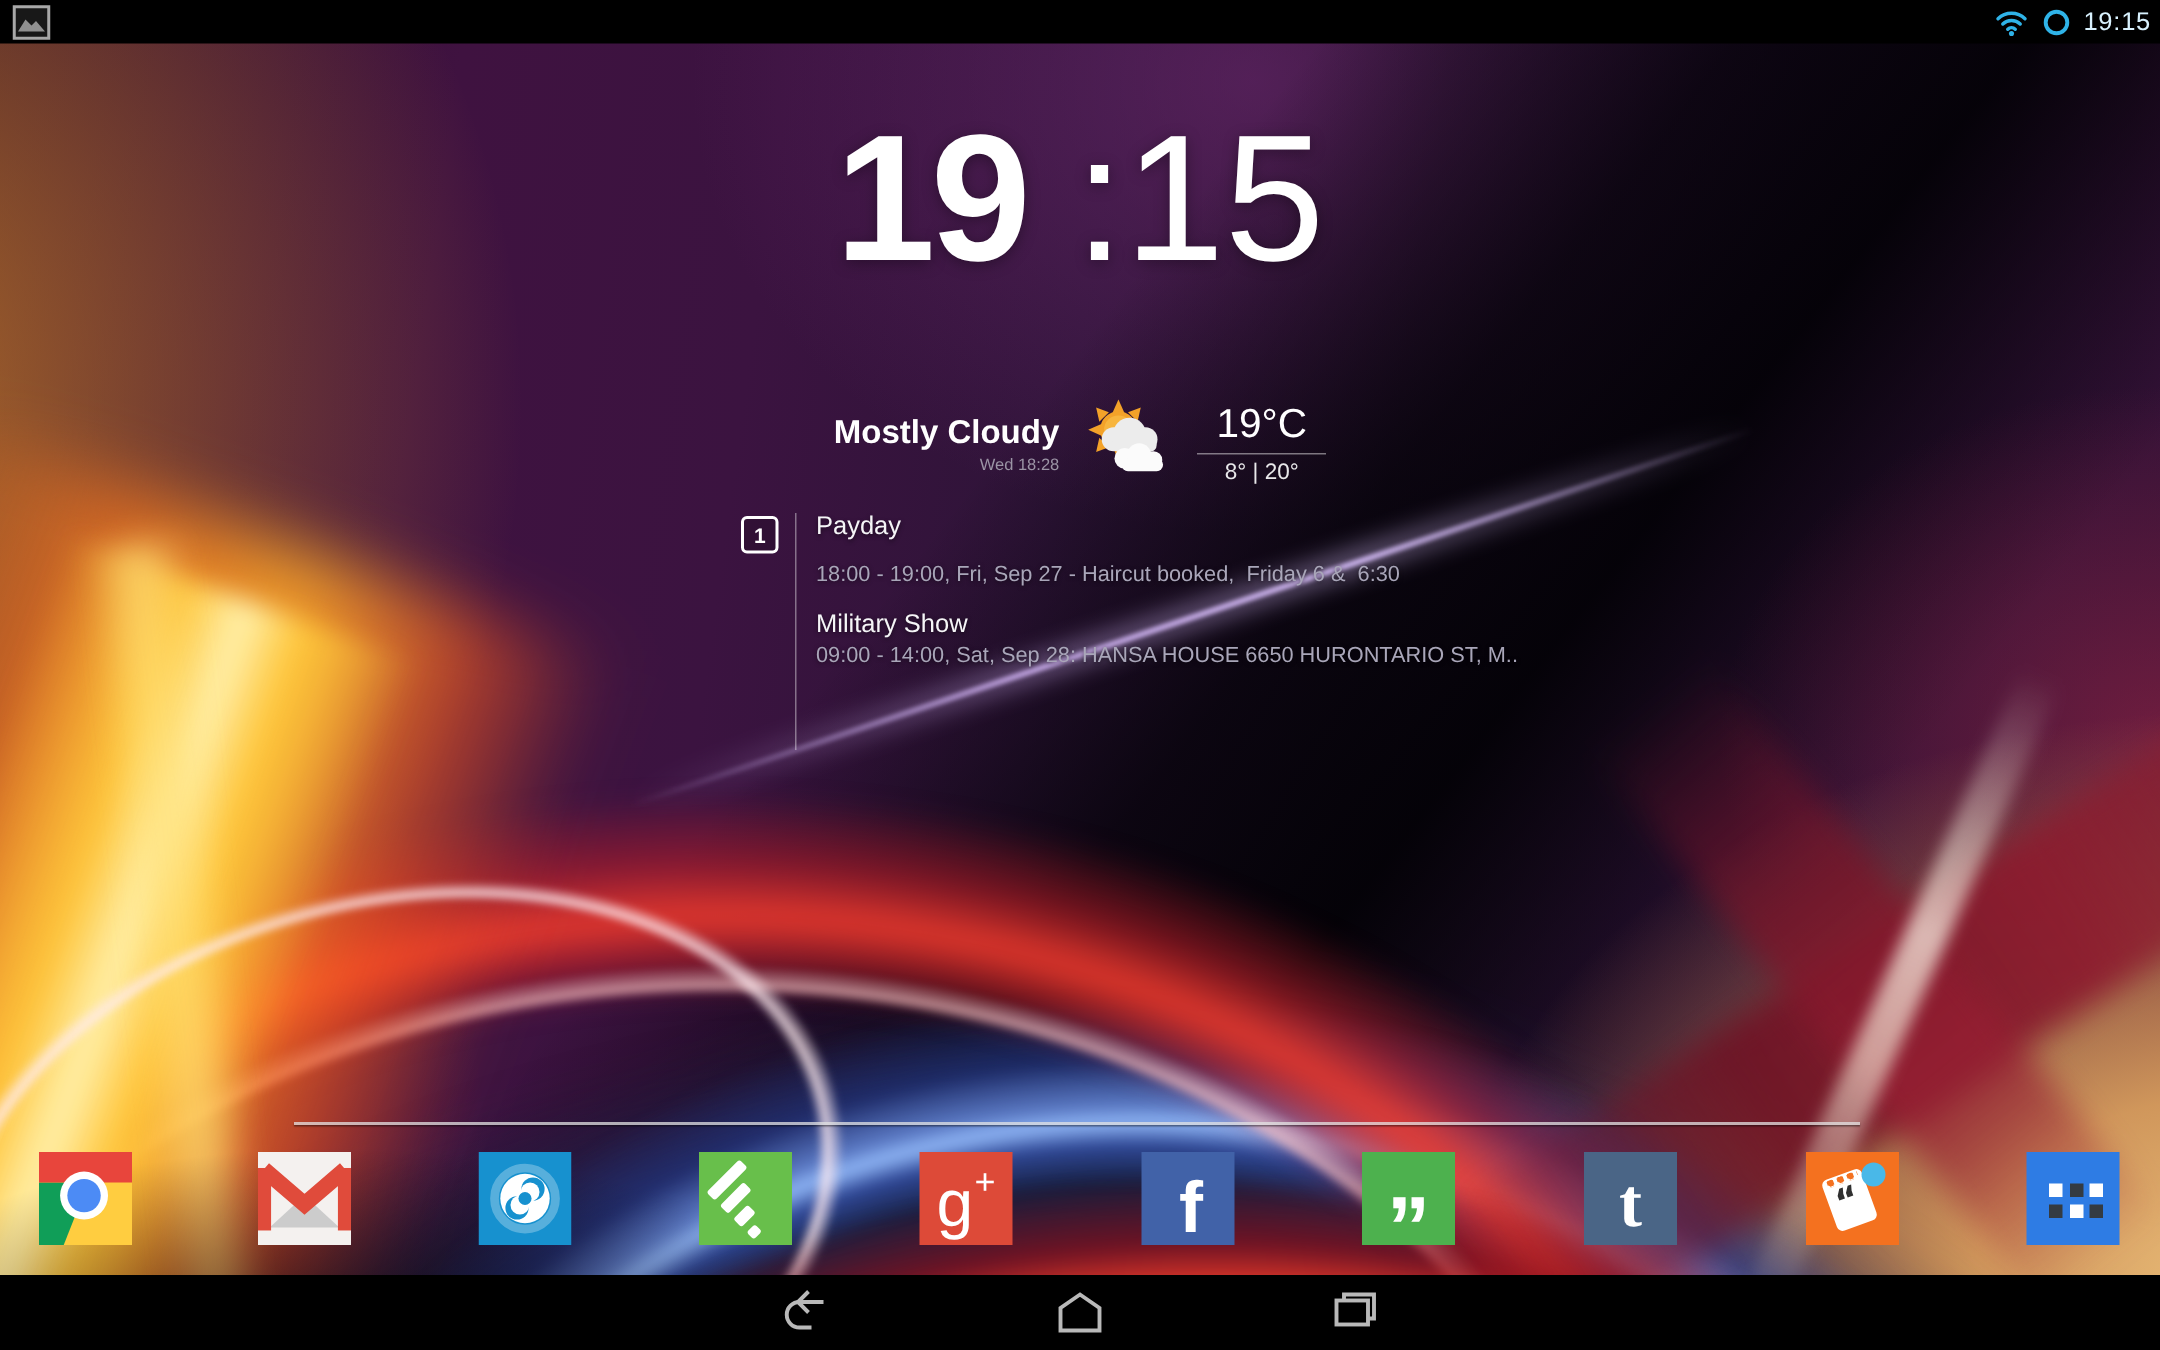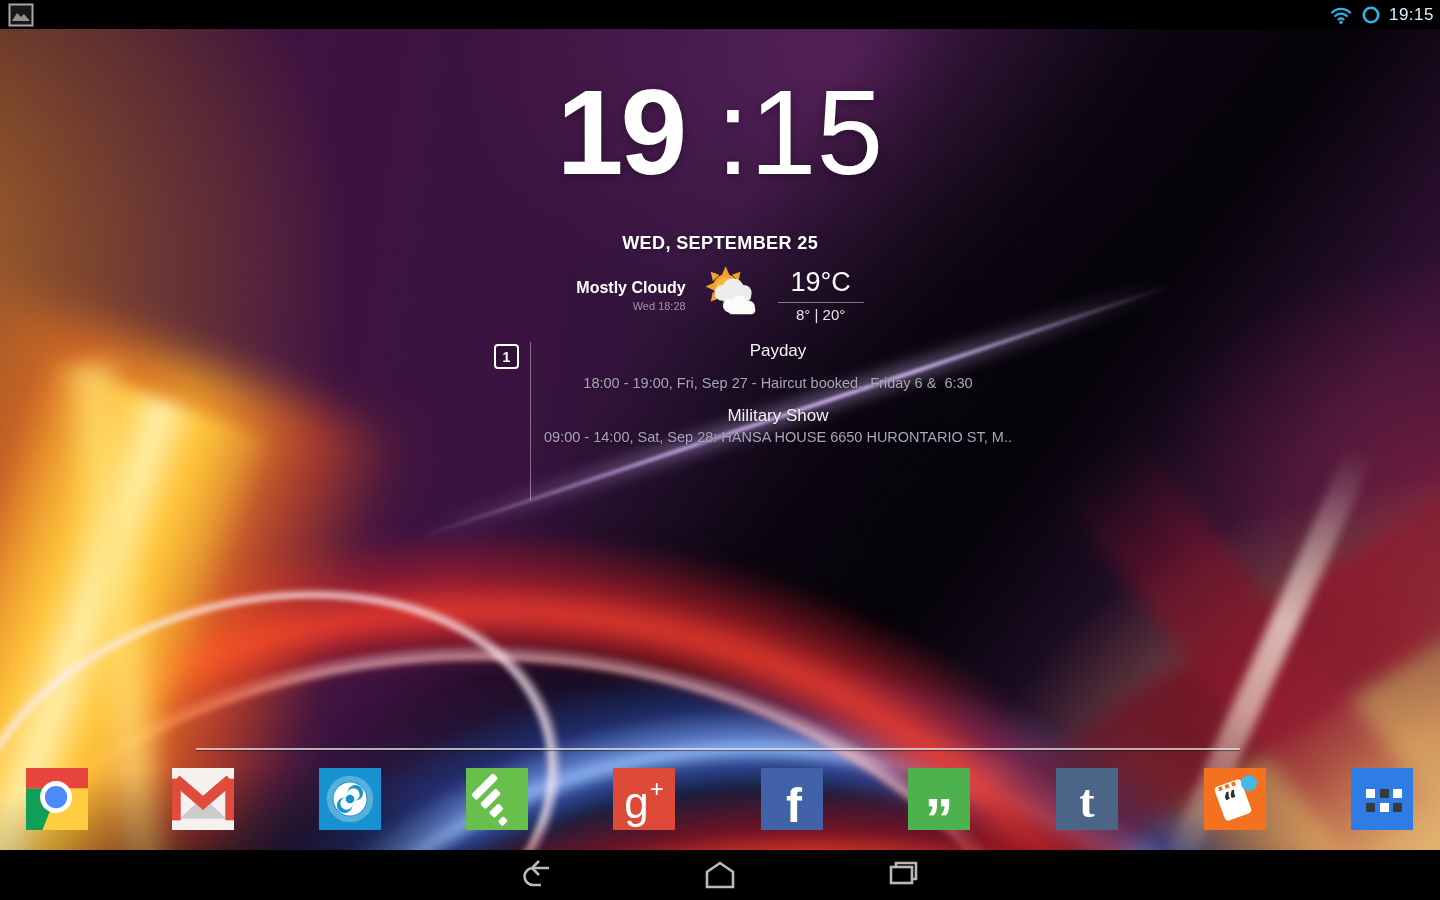--- a/index.html
+++ b/index.html
@@ -59,33 +59,33 @@
   
   .clock{position:absolute;top:72px;left:0;width:100%;text-align:center;color:#fff;z-index:5;line-height:1;text-shadow:0 2px 10px rgba(0,0,0,.35);}
   .clock .h{font-size:120px;font-weight:800;letter-spacing:-3px;}
   .clock .m{font-size:120px;font-weight:100;letter-spacing:0;margin-left:32px;}
   .date{position:absolute;top:232px;width:100%;text-align:center;color:#fff;z-index:5;}
   .date span{display:inline-block;font-size:19px;font-weight:700;letter-spacing:.4px;transform:scaleX(.95);text-shadow:0 1px 4px rgba(0,0,0,.4);}
 
   
   .weather{position:absolute;top:261px;left:0;width:100%;display:flex;justify-content:center;align-items:center;gap:12px;z-index:5;}
   .w-left{text-align:right;color:#fff;}
-  .w-cond{font-size:16px;font-weight:600;}
+  .w-cond{font-size:22px;font-weight:600;}
   .w-upd{font-size:11px;color:#9b94a5;margin-top:3px;}
   .w-right{text-align:center;}
   .w-temp{font-size:27px;font-weight:400;color:#fff;}
   .w-div{height:1px;background:rgba(255,255,255,.45);margin:4px 0 3px 0;width:86px;}
   .w-hl{font-size:15px;color:#e8e8ea;}
 
   
   .calendar{position:absolute;left:494px;top:340px;width:680px;display:flex;z-index:5;}
   .cal-icon{width:25px;height:25px;border:2.5px solid #fff;border-radius:4px;color:#fff;font-size:14px;font-weight:700;
     display:flex;align-items:center;justify-content:center;margin-top:4px;box-sizing:border-box;background:rgba(0,0,0,.15);}
   .cal-divider{width:1px;background:rgba(255,255,255,.4);margin:2px 13px 0 11px;height:158px;}
-  .event{margin-bottom:12px;text-align:center;}
+  .event{margin-bottom:12px;}
   .event-title{font-size:17px;color:#f5f5f7;line-height:21px;text-shadow:0 1px 3px rgba(0,0,0,.5);}
   .event-details{font-size:14.5px;color:#a9a6b9;line-height:20px;margin-top:1px;white-space:pre-wrap;text-shadow:0 1px 3px rgba(0,0,0,.5);}
 
   
   .dock-divider{position:absolute;left:196px;top:748px;width:1044px;height:2px;background:rgba(225,225,225,.75);
     box-shadow:0 1px 1px rgba(0,0,0,.45);z-index:5;}
   .dock-icon{position:absolute;top:768px;width:62px;height:62px;z-index:6;}
   .icon-bg{position:absolute;inset:0;}
   .icon-letter{position:absolute;inset:0;display:flex;align-items:center;justify-content:center;color:#fff;}
   .gp-g{font-size:44px;font-weight:400;transform:translateY(4px);}
@@ -146,23 +146,20 @@
       </svg>
       <svg width="20" height="20" viewBox="0 0 20 20">
         <circle cx="10" cy="10" r="7.2" fill="none" stroke="#2fb3e8" stroke-width="2.6"></circle>
       </svg>
       <span class="sb-time">19:15</span>
     </div>
   </div>
 
   <div class="clock">
     <span class="h">19</span><span class="m">:15</span>
-  </div>
-  <div class="date">
-    <span>WED, SEPTEMBER 25</span>
   </div>
 
   <div class="weather">
     <div class="w-left">
       <div class="w-cond">Mostly Cloudy</div>
       <div class="w-upd">Wed 18:28</div>
     </div>
     <svg width="68" height="68" viewBox="0 0 64 64">
       <g fill="#f3a229">
         <polygon points="26,5 30,14 22,14"></polygon>

